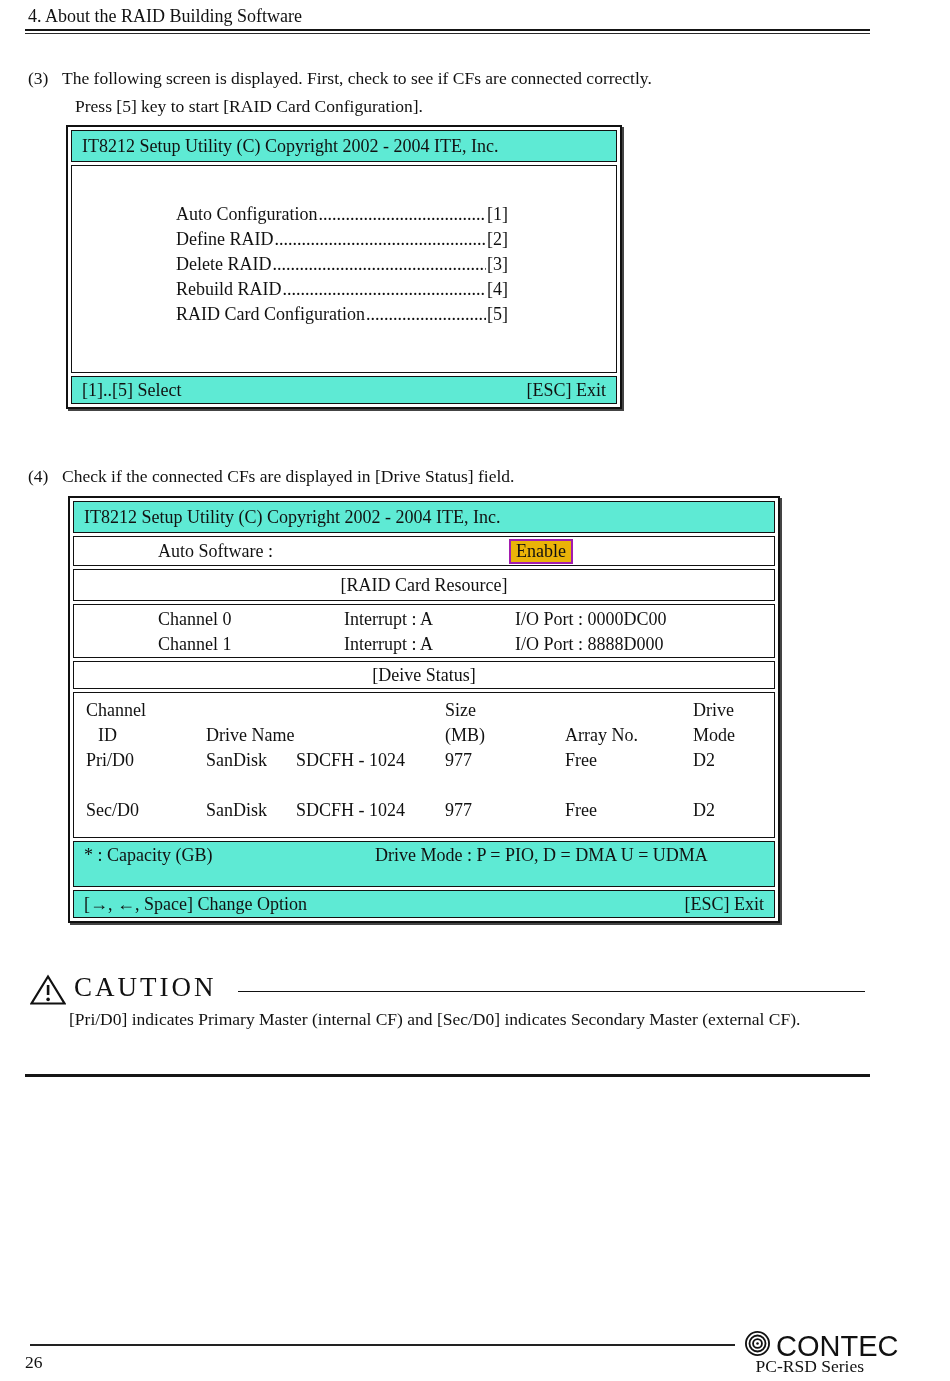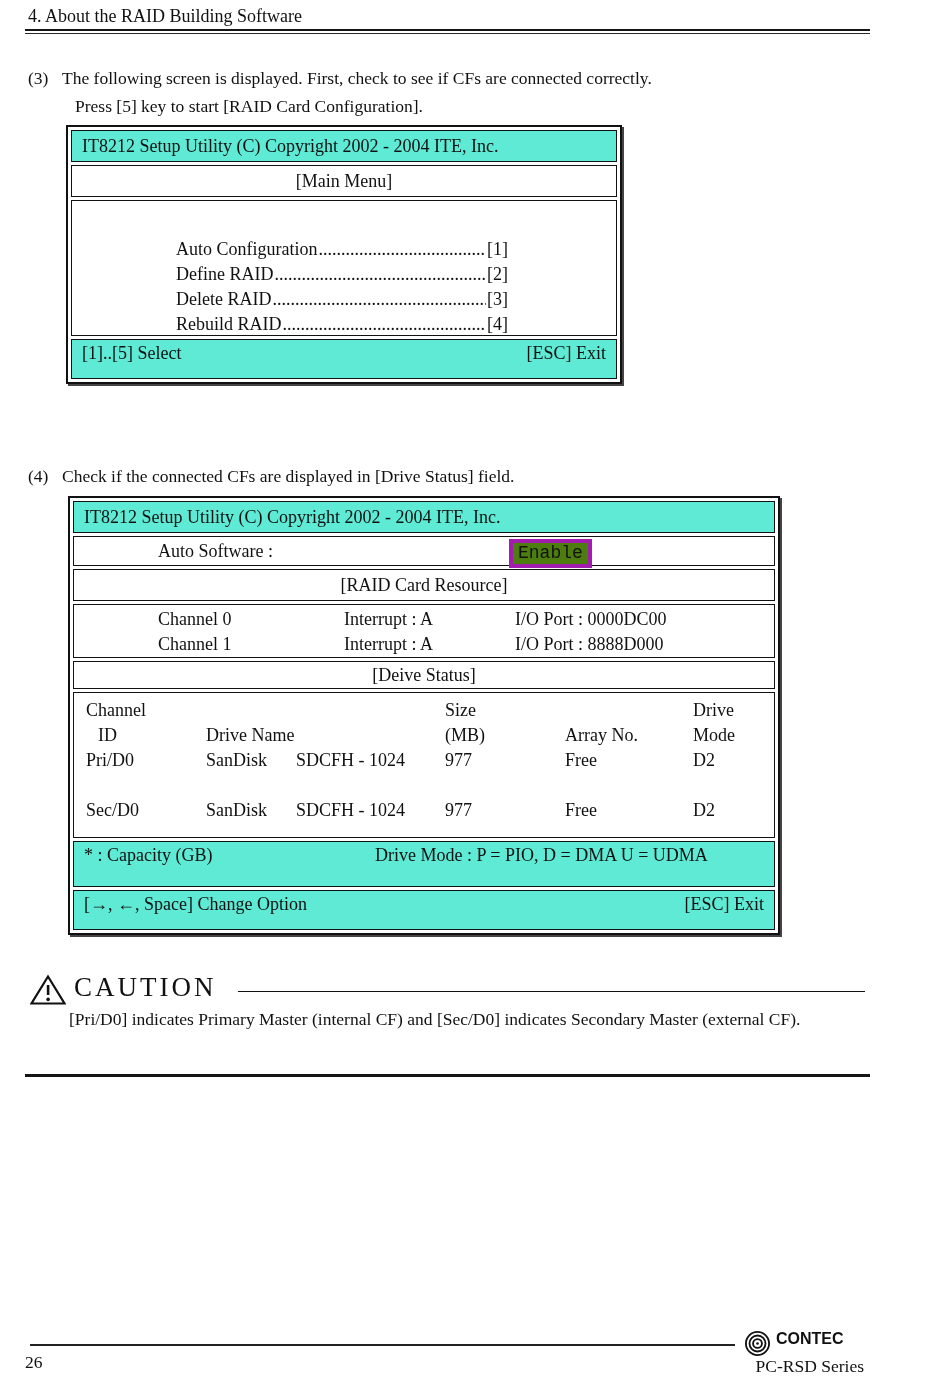--- a/index.html
+++ b/index.html
@@ -23,53 +23,53 @@
     display:flex; flex-direction:column; gap:3px;
     font-size:18px; box-sizing:border-box;
   }
   .sect { border:1px solid #111; background:#fff; box-sizing:border-box; }
   .bar  { background:#5eead4; }
   .tbar { height:32px; line-height:30px; padding-left:10px; }
   .ctr  { text-align:center; }
   .h30  { height:30px; line-height:28px; }
   .h32  { height:32px; line-height:30px; }
   .h28  { height:28px; line-height:26px; }
-  .statusbar { display:flex; justify-content:space-between; padding:0 10px; height:40px; line-height:26px; }
-
-  
-  .menu-body { height:136px; padding-top:36px; }
+  .statusbar { display:flex; justify-content:space-between; padding:0 10px; height:28px; line-height:26px; }
+
+  
+  .menu-body { height:208px; padding-top:36px; }
   .menu { margin-left:104px; width:332px; }
   .mi { display:flex; line-height:25px; }
   .mi .lbl { white-space:nowrap; }
   .mi .leader { flex:1 1 auto; overflow:hidden; white-space:nowrap; margin:0 1px; }
   .mi .key { white-space:nowrap; }
 
   
   .rebuild-row { position:relative; height:30px; line-height:28px; }
   .rebuild-lbl { position:absolute; left:84px; }
-  .rebuild-val { position:absolute; left:435px; top:2px; border:4px solid #a21caf; background:#4d7c0f; padding:0 5px; line-height:21px;font-family:Liberation Mono, monospace; }
+  .rebuild-val { position:absolute; left:435px; top:2px; border:2px solid #a21caf; background:#eab308; padding:0 5px; line-height:21px; }
   .res-rows { height:54px; padding:2px 0 0 84px; }
   .res-row { display:grid; grid-template-columns:186px 171px auto; line-height:25px; }
   .dtable { height:146px; padding:5px 0 0 12px; overflow:hidden; }
   .trow { display:grid; grid-template-columns:120px 239px 120px 128px auto; line-height:25px; }
   .trow .ind { padding-left:12px; }
   .spacer { height:25px; }
   .vendor { display:inline-block; width:90px; }
   .legend-row { position:relative; height:46px; line-height:26px; padding-left:10px; }
   .legend-right { position:absolute; left:301px; top:0; }
 
   
   .caution-title { font-size:27px; letter-spacing:3px; }
   .caution-line { border-top:1.5px solid #111; height:0; }
   .caution-body { font-size:17.5px; line-height:27px; width:795px; }
   .rule-thick { height:3px; background:#151515; }
 
   
   .footer-rule { border-top:2px solid #222; height:0; }
-  .brand { font-family:"Liberation Sans", sans-serif; font-weight:bold; font-size:16px; letter-spacing:0; }
+  .brand { font-family:"Liberation Sans", sans-serif; font-weight:normal; font-size:29px; letter-spacing:0; }
   .pagenum, .series { font-size:17.5px; }
 </style>
 </head>
 <body>
 
 <div id="page">
 
   <div class="abs doc-title" style="left:28px; top:6px;">4. About the RAID Building Software</div>
   <div class="abs rule-double" style="left:25px; top:29px; width:845px;"></div>
 
@@ -78,21 +78,20 @@
     <span>
       <span>The following screen is displayed. First, check to see if CFs are connected correctly.</span><br>
       <span class="step-line2" style="display:inline-block;">Press [5] key to start [RAID Card Configuration].</span>
     </span>
   </div>
 
   <div class="abs screen" style="left:66px; top:125px; width:556px;">
     <div class="sect bar tbar">
       <span>IT8212 Setup Utility (C) Copyright 2002 - 2004 ITE, Inc.</span>
     </div>
-    <div class="sect ctr h32">[Main Menu]</div>
     <div class="sect menu-body">
       <div class="menu">
         <div class="mi">
           <span class="lbl">Auto Configuration</span>
           <span class="leader">............................................................</span>
           <span class="key">[1]</span>
         </div>
         <div class="mi">
           <span class="lbl">Define RAID</span>
           <span class="leader">............................................................</span>

